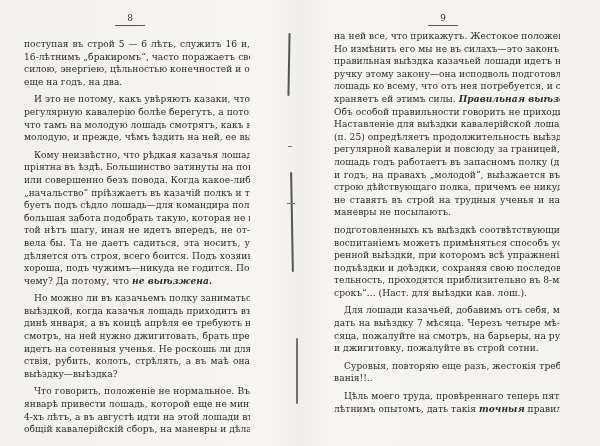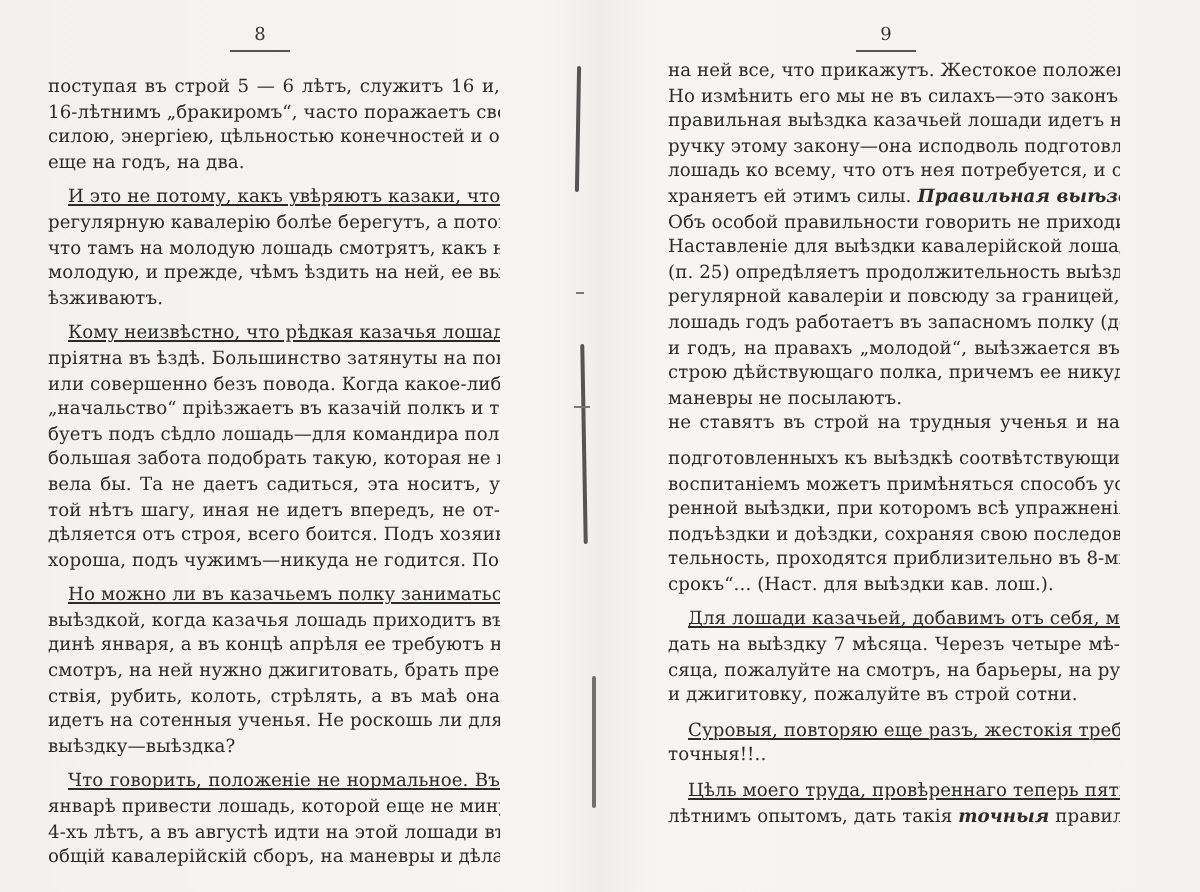--- a/index.html
+++ b/index.html
@@ -68,21 +68,20 @@
       text-align: justify;
       text-align-last: justify;
       height: 12.6px;
       overflow: hidden;
     }
     .line.last {
       text-align-last: left;
     }
     .line.indent {
       padding-left: 10px;
-      text-decoration: underline;
     }
     .para-gap {
       height: 5px;
     }
     .italic {
       font-style: italic;
       font-weight: bold;
       font-family: "DejaVu Serif", serif;
     }
 
@@ -117,45 +116,45 @@
         <span class="line">силою, энергіею, цѣльностью конечностей и остается</span>
         <span class="line last">еще на годъ, на два.</span>
       </div>
       <div class="para-gap"></div>
 
       <div>
         <span class="line indent">И это не потому, какъ увѣряютъ казаки, что</span>
         <span class="line">регулярную кавалерію болѣе берегутъ, а потому,</span>
         <span class="line">что тамъ на молодую лошадь смотрятъ, какъ на</span>
         <span class="line">молодую, и прежде, чѣмъ ѣздить на ней, ее вы-</span>
-        <span class="line last">ѣзживаютъ.</span>
       </div>
       <div class="para-gap"></div>
 
       <div>
         <span class="line indent">Кому неизвѣстно, что рѣдкая казачья лошадь</span>
         <span class="line">пріятна въ ѣздѣ. Большинство затянуты на поводъ</span>
         <span class="line">или совершенно безъ повода. Когда какое-либо</span>
         <span class="line">„начальство“ пріѣзжаетъ въ казачій полкъ и тре-</span>
         <span class="line">буетъ подъ сѣдло лошадь—для командира полка</span>
         <span class="line">большая забота подобрать такую, которая не под-</span>
+        <span class="line">той нѣтъ шагу, иная не идетъ впередъ, не от-</span>
         <span class="line">вела бы. Та не даетъ садиться, эта носитъ, у</span>
-        <span class="line">той нѣтъ шагу, иная не идетъ впередъ, не от-</span>
         <span class="line">дѣляется отъ строя, всего боится. Подъ хозяиномъ</span>
         <span class="line">хороша, подъ чужимъ—никуда не годится. По-</span>
+        <span class="line last"><span>чему? Да потому, что </span><span class="italic">не выѣзжена.</span></span>
       </div>
       <div class="para-gap"></div>
 
       <div>
         <span class="line indent">Но можно ли въ казачьемъ полку заниматься</span>
         <span class="line">выѣздкой, когда казачья лошадь приходитъ въ сере-</span>
         <span class="line">динѣ января, а въ концѣ апрѣля ее требуютъ на</span>
         <span class="line">смотръ, на ней нужно джигитовать, брать препят-</span>
+        <span class="line">идетъ на сотенныя ученья. Не роскошь ли для</span>
         <span class="line">ствія, рубить, колоть, стрѣлять, а въ маѣ она</span>
-        <span class="line">идетъ на сотенныя ученья. Не роскошь ли для</span>
         <span class="line last">выѣздку—выѣздка?</span>
       </div>
       <div class="para-gap"></div>
 
       <div>
         <span class="line indent">Что говорить, положеніе не нормальное. Въ</span>
         <span class="line">январѣ привести лошадь, которой еще не минуло</span>
         <span class="line">4-хъ лѣтъ, а въ августѣ идти на этой лошади въ</span>
         <span class="line">общій кавалерійскій сборъ, на маневры и дѣлать</span>
       </div>
@@ -181,22 +180,22 @@
         <span class="line">ручку этому закону—она исподволь подготовляетъ</span>
         <span class="line">лошадь ко всему, что отъ нея потребуется, и со-</span>
         <span class="line"><span>храняетъ ей этимъ силы. </span><span class="italic">Правильная выѣздка</span></span>
         <span class="line">Объ особой правильности говорить не приходится.</span>
         <span class="line">Наставленіе для выѣздки кавалерійской лошади</span>
         <span class="line">(п. 25) опредѣляетъ продолжительность выѣздки,</span>
         <span class="line">регулярной кавалеріи и повсюду за границей, гдѣ</span>
         <span class="line">лошадь годъ работаетъ въ запасномъ полку (депо)</span>
         <span class="line">и годъ, на правахъ „молодой“, выѣзжается въ</span>
         <span class="line">строю дѣйствующаго полка, причемъ ее никуда</span>
+        <span class="line">не ставятъ въ строй на трудныя ученья и на</span>
         <span class="line last">маневры не посылаютъ.</span>
-        <span class="line">не ставятъ въ строй на трудныя ученья и на</span>
       </div>
       <div class="para-gap"></div>
 
       <div>
         <span class="line">подготовленныхъ къ выѣздкѣ соотвѣтствующимъ</span>
         <span class="line">воспитаніемъ можетъ примѣняться способъ уско-</span>
         <span class="line">ренной выѣздки, при которомъ всѣ упражненія</span>
         <span class="line">подъѣздки и доѣздки, сохраняя свою последова-</span>
         <span class="line">тельность, проходятся приблизительно въ 8-ми мѣс.</span>
         <span class="line last">срокъ“... (Наст. для выѣздки кав. лош.).</span>
@@ -206,21 +205,21 @@
       <div>
         <span class="line indent">Для лошади казачьей, добавимъ отъ себя, можно</span>
         <span class="line">дать на выѣздку 7 мѣсяца. Черезъ четыре мѣ-</span>
         <span class="line">сяца, пожалуйте на смотръ, на барьеры, на рубку</span>
         <span class="line last">и джигитовку, пожалуйте въ строй сотни.</span>
       </div>
       <div class="para-gap"></div>
 
       <div>
         <span class="line indent">Суровыя, повторяю еще разъ, жестокія требо-</span>
-        <span class="line last">точныя!!..</span>
+        <span class="line last">ванія!!..</span>
       </div>
       <div class="para-gap"></div>
 
       <div>
         <span class="line indent">Цѣль моего труда, провѣреннаго теперь пяти-</span>
         <span class="line"><span>лѣтнимъ опытомъ, дать такія </span><span class="italic">точныя</span><span> правила</span></span>
       </div>
     </div>
   </div>
 </div>

